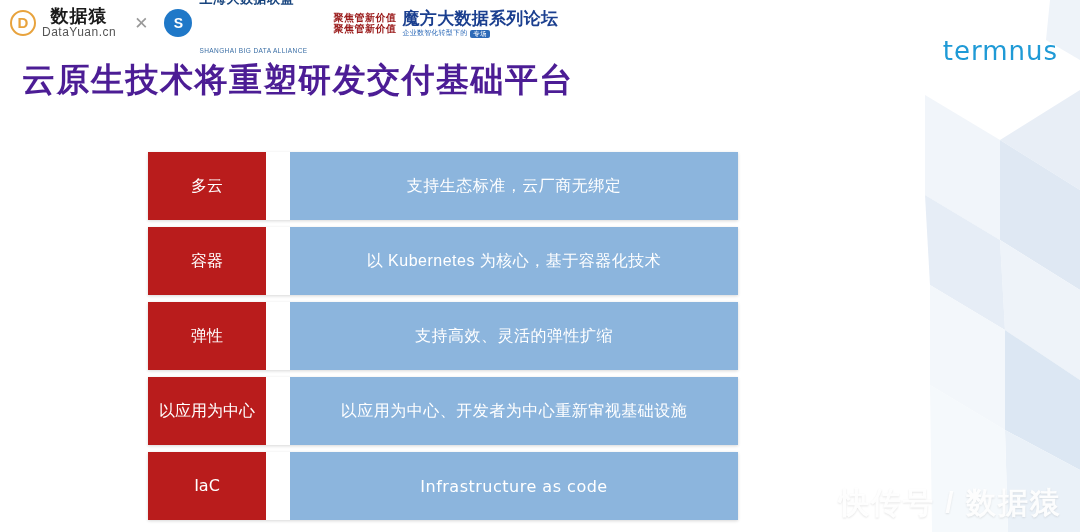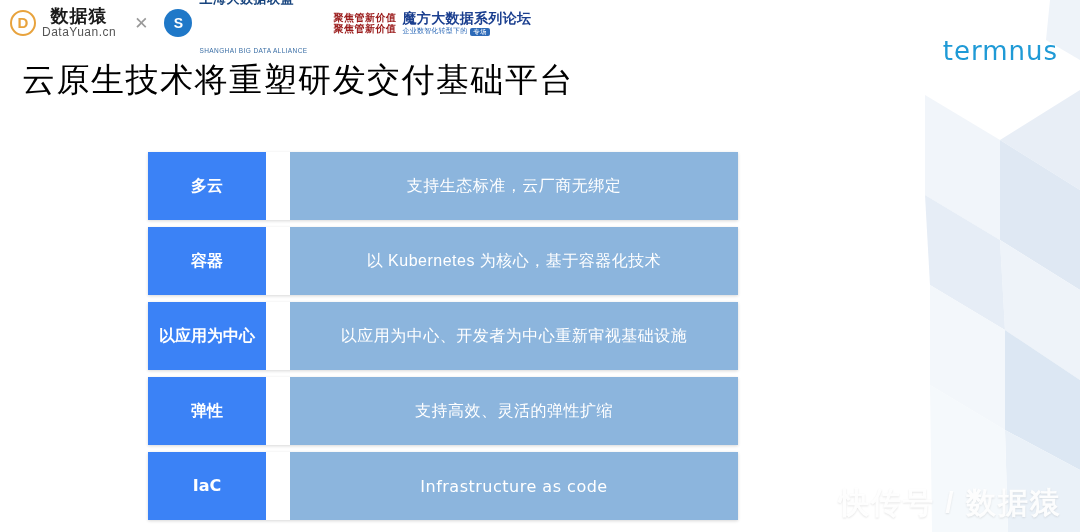--- a/index.html
+++ b/index.html
@@ -119,21 +119,21 @@
     font-weight: bold;
     letter-spacing: .5px;
     justify-content: center;
   }
   .logo-forum .right {
     display: flex;
     flex-direction: column;
     line-height: 1.25;
   }
   .logo-forum .title {
-    font-size: 14px;
+    font-size: 17px;
     color: #1b3f8f;
     font-weight: bold;
     letter-spacing: .3px;
   }
   .logo-forum .sub {
     font-size: 7px;
     color: #2d6ab8;
     letter-spacing: .2px;
     display: flex;
     align-items: center;
@@ -156,51 +156,50 @@
     font-family: "DejaVu Sans", sans-serif;
     margin-top: 28px;
   }
 
   
   .heading {
     position: absolute;
     left: 22px;
     top: 58px;
     font-size: 33px;
-    font-weight: normal;
-    color: #000000;
+    font-weight: bold;
+    color: #4c1d95;
     letter-spacing: 1.5px;
   }
 
   
   .rows {
     position: absolute;
     left: 148px;
     top: 152px;
     width: 590px;
   }
   .row {
     display: flex;
     height: 68px;
     margin-bottom: 7px;
     box-shadow: 0 1px 3px rgba(0,0,0,.16);
   }
   .row .label {
     width: 118px;
-    background: #3b82f6;
+    background: #b91c1c;
     color: #ffffff;
     font-size: 16px;
     display: flex;
     align-items: center;
     justify-content: center;
     text-align: center;
     line-height: 1.35;
     box-sizing: border-box;
     padding: 0 2px;
-    font-weight: bold;
   }
   .row .desc {
     flex: 1;
     background: #8cb5dd;
     color: #ffffff;
     font-size: 16px;
     display: flex;
     align-items: center;
     justify-content: center;
     text-align: left;
@@ -290,27 +289,27 @@
       <div class="label">多云</div>
       <div class="desc">支持生态标准，云厂商无绑定</div>
     </div>
 
     <div class="row">
       <div class="label">容器</div>
       <div class="desc">以 Kubernetes 为核心，基于容器化技术</div>
     </div>
 
     <div class="row">
+      <div class="label">弹性</div>
+      <div class="desc">支持高效、灵活的弹性扩缩</div>
+    </div>
+
+    <div class="row">
       <div class="label">以应用为中心</div>
       <div class="desc">以应用为中心、开发者为中心重新审视基础设施</div>
-    </div>
-
-    <div class="row">
-      <div class="label">弹性</div>
-      <div class="desc">支持高效、灵活的弹性扩缩</div>
     </div>
 
     <div class="row mono">
       <div class="label">IaC</div>
       <div class="desc">Infrastructure as code</div>
     </div>
 
   </div>
 
   <div class="watermark">快传号 / 数据猿</div>

